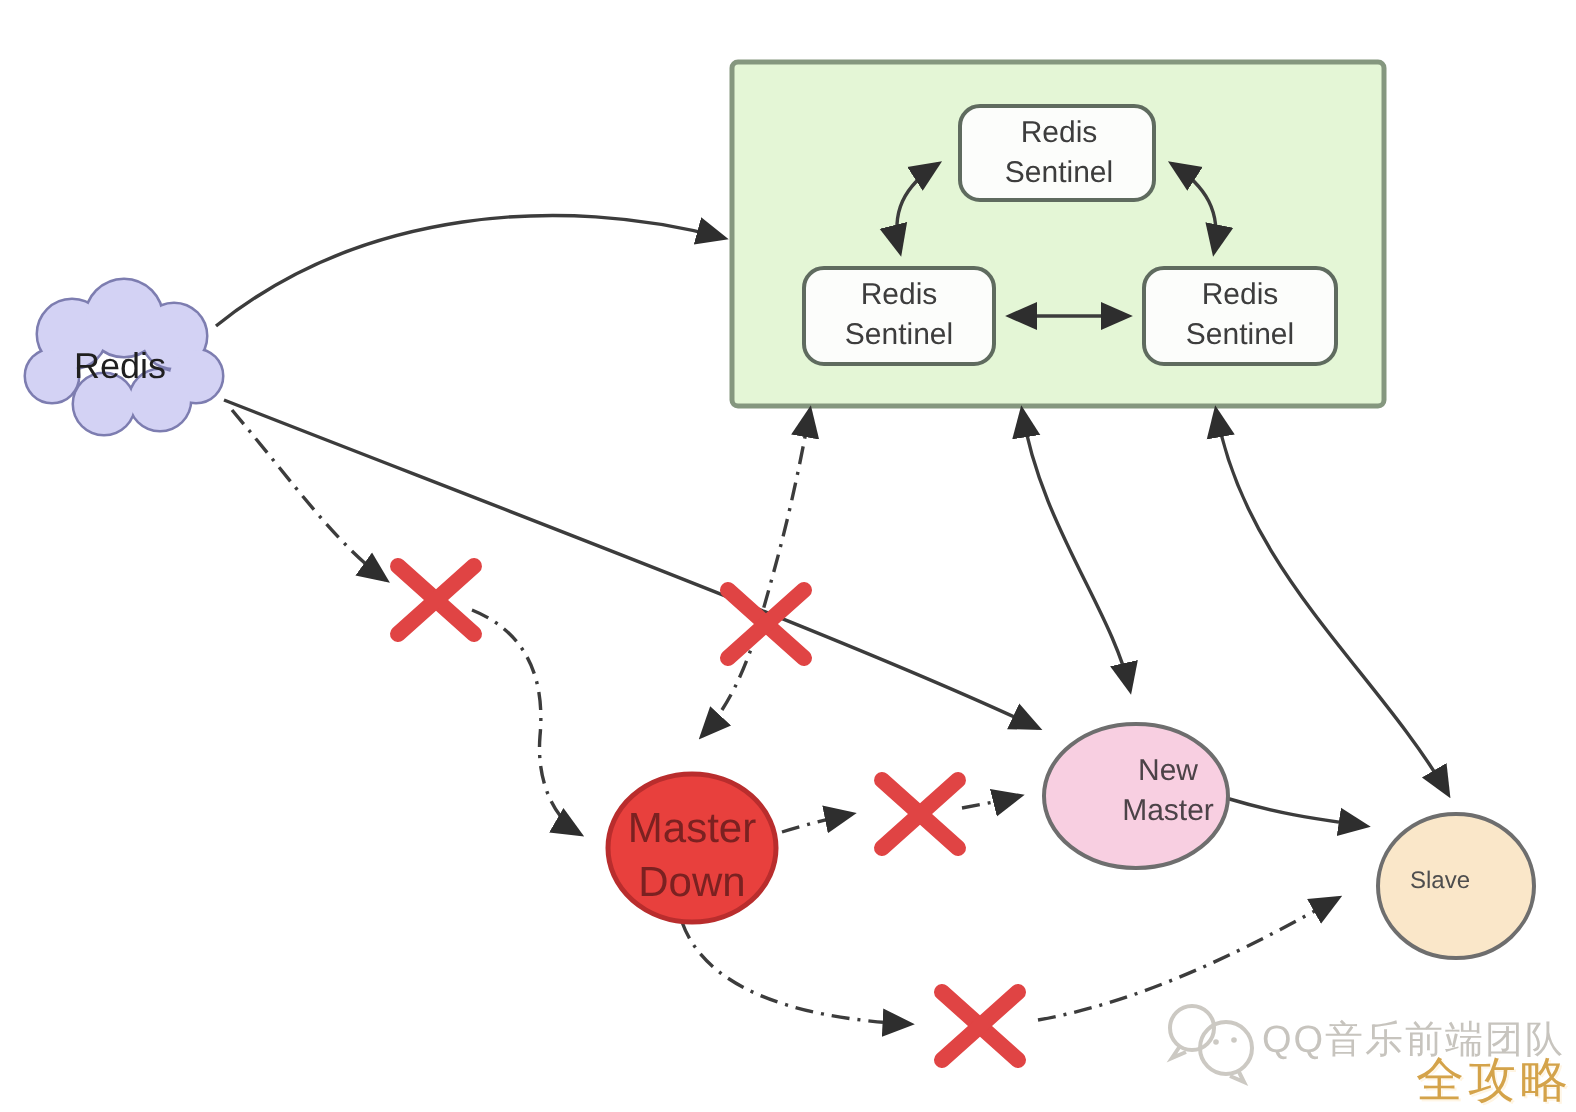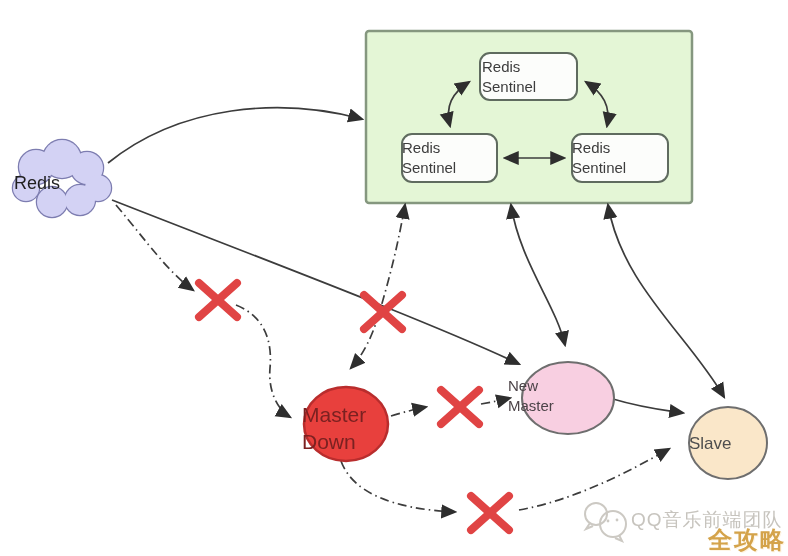--- a/index.html
+++ b/index.html
@@ -6,39 +6,40 @@
   .stage{
     position:relative;
     width:788px;height:556px;
     background:#ffffff;
     overflow:hidden;
     font-family:"Liberation Sans", sans-serif;
   }
   .stage svg{position:absolute;left:0;top:0;}
   .lbl{
     position:absolute;
+    text-align:center;
     line-height:1.3;
     color:#3a3a3a;
     user-select:none;
   }
   .lbl-client{left:14px;top:172px;width:92px;font-size:18px;color:#1f1f1f;}
   .lbl-sent-top{left:482px;top:57px;width:95px;font-size:15px;color:#3d3d3d;}
   .lbl-sent-left{left:402px;top:138px;width:95px;font-size:15px;color:#3d3d3d;}
   .lbl-sent-right{left:572px;top:138px;width:96px;font-size:15px;color:#3d3d3d;}
   .lbl-master-down{left:302px;top:401px;width:88px;font-size:21px;color:#7b2121;}
-  .lbl-new-master{left:508px;top:376px;width:64px;font-size:15px;color:#4c4348;}
-  .lbl-slave{left:689px;top:433px;width:62px;font-size:17px;color:#4e4e4e;}
+  .lbl-new-master{left:552px;top:376px;width:64px;font-size:15px;color:#4c4348;}
+  .lbl-slave{left:689px;top:433px;width:62px;font-size:12px;color:#4e4e4e;}
   .watermark-text{
     position:absolute;left:631px;top:507px;
     font-size:19px;letter-spacing:1px;
     color:#c7c4be;text-align:left;width:160px;
   }
   .badge-text{
     position:absolute;right:2px;bottom:0px;
-    font-size:24px;font-weight:bold;letter-spacing:2px;
+    font-size:24px;font-weight:normal;letter-spacing:2px;
     color:#d4a34a;
     text-shadow:0 0 2px #ffffff,1px 1px 0 #fff3dd;
   }
 </style>
 </head>
 <body>
 
 <div class="stage">
 
   <svg width="788" height="556" viewBox="0 0 788 556">

